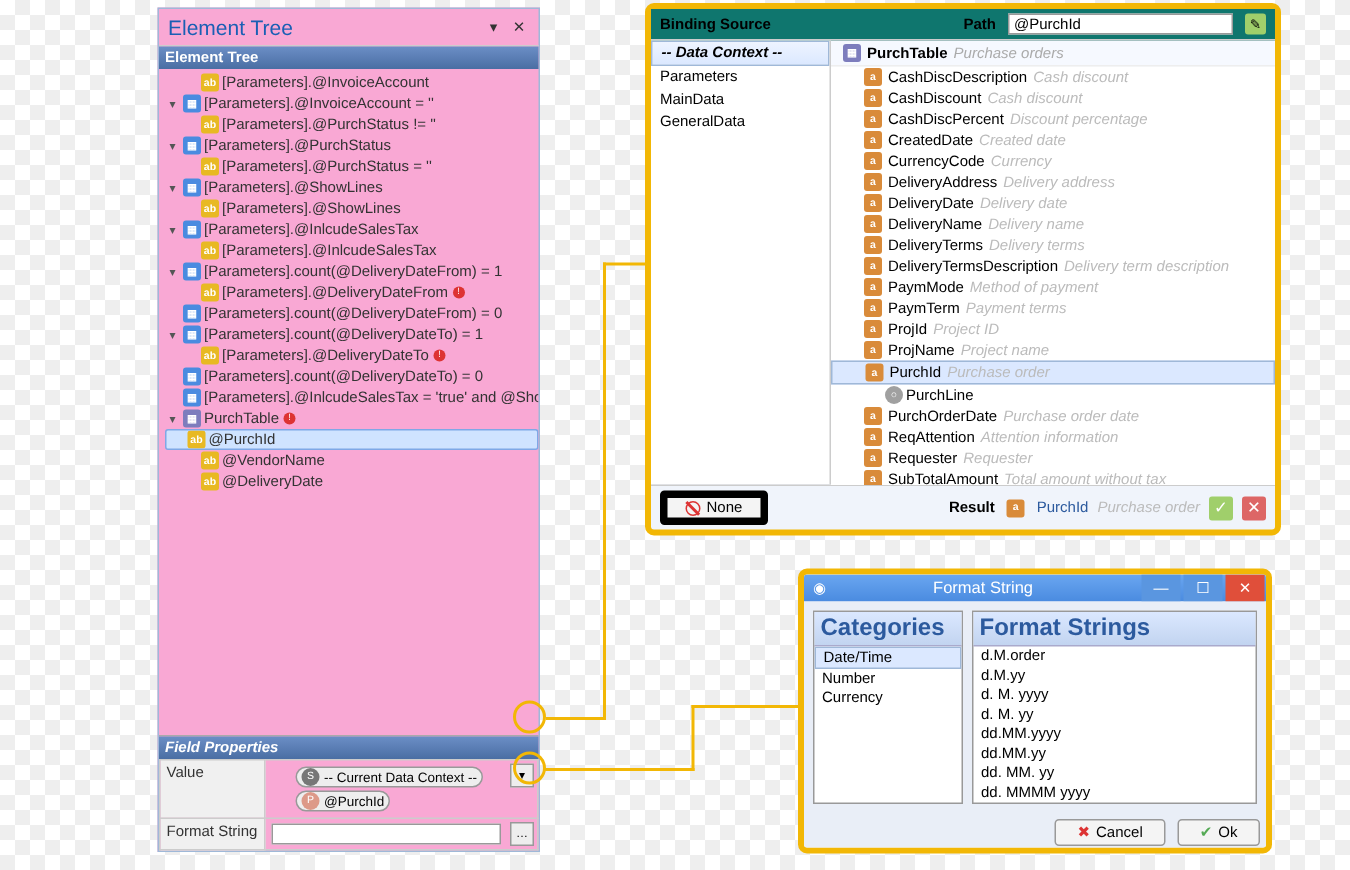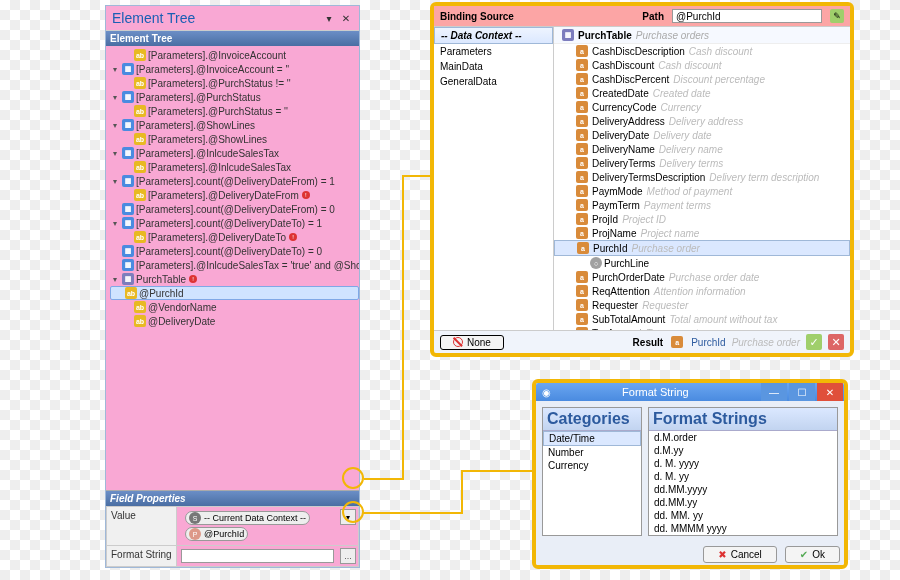--- a/index.html
+++ b/index.html
@@ -20,45 +20,45 @@
   .ico-tag { background: #d98b3a; }
   .ico-circ { border-radius: 50%; background: #a0a0a0; }
   .node-text { color: #333; }
   .ind0 { padding-left: 0; } .ind1 { padding-left: 12px; }
   .error-dot { width: 8px; height: 8px; border-radius: 50%; background: #d33; margin-left: 3px; flex-shrink: 0; display: inline-flex; align-items: center; justify-content: center; font-size: 6px; color: #fff; }
 
   .props { border-top: 1px solid #aaa; }
   .props table { width: 100%; border-collapse: collapse; }
   .props td { border: 1px solid #ccc; padding: 3px 4px; vertical-align: top; }
   .props td.k { background: #f0f0f0; width: 70px; color: #333; }
-  .val-pill { display: inline-flex; align-items: center; border: 1px solid #999; border-radius: 8px; padding: 0 3px; margin: 1px 4px; background: #eee; font-size: 9px; }
+  .val-pill { display: inline-flex; align-items: center; border: 1px solid #999; border-radius: 8px; padding: 0 3px; margin: 1px 16px; background: #eee; font-size: 9px; }
   .val-pill .badge { width: 12px; height: 12px; border-radius: 50%; margin-right: 3px; display: inline-flex; align-items: center; justify-content: center; font-size: 7px; color: #fff; }
   .badge.s { background: #777; } .badge.p { background: #d98; }
   .btn-sq { width: 16px; height: 16px; border: 1px solid #999; background: #eee; display: inline-flex; align-items: center; justify-content: center; cursor: pointer; font-size: 8px; }
   .highlight-circ { position: absolute; border: 2px solid #f2b705; border-radius: 50%; width: 22px; height: 22px; pointer-events: none; }
 
   .panel-binding { position: absolute; left: 430px; top: 2px; width: 424px; height: 355px; border: 4px solid #f2b705; border-radius: 6px; background: #f0f4fb; display: flex; flex-direction: column; }
-  .binding-top { display: flex; align-items: center; padding: 3px 6px; background: #fca5a5; border-bottom: 1px solid #ccc; gap: 8px; }
+  .binding-top { display: flex; align-items: center; padding: 3px 6px; background: #0f766e; border-bottom: 1px solid #ccc; gap: 8px; }
   .binding-top .lbl { font-weight: bold; }
   .binding-top input { border: 1px solid #999; padding: 1px 3px; font-size: 10px; height: 14px; }
   .pencil { width: 14px; height: 14px; background: #a0cf6b; display: inline-flex; align-items: center; justify-content: center; border-radius: 2px; cursor: pointer; font-size: 9px; }
   .binding-body { flex: 1; display: flex; overflow: hidden; }
   .bind-left { width: 120px; border-right: 1px solid #ccc; background: #fff; overflow: auto; }
   .bind-left div { padding: 2px 6px; cursor: pointer; }
   .bind-left .sel { background: linear-gradient(#eef4ff,#dbe8ff); border: 1px solid #9fb8d8; font-style: italic; font-weight: bold; }
   .bind-right { flex: 1; background: #fff; overflow: auto; }
   .bind-right .hdr-row { display: flex; align-items: center; padding: 2px 6px; background: #f6f9ff; border-bottom: 1px solid #eee; }
   .bind-right .hdr-row .ico-grid { margin-right: 4px; }
   .bind-right .hdr-row .muted { color: #aaa; font-style: italic; margin-left: 4px; }
   .bind-item { display: flex; align-items: center; padding: 1px 6px 1px 20px; cursor: pointer; }
   .bind-item .ico-tag { margin-right: 4px; }
   .bind-item .muted { color: #bbb; font-style: italic; margin-left: 4px; }
   .bind-item.sel { background: #dbe8ff; border: 1px solid #9fb8d8; }
   .binding-bottom { display: flex; align-items: center; padding: 3px 6px; border-top: 1px solid #ccc; gap: 6px; }
-  .btn-none { border: 1px solid #000000; border-radius: 3px; padding: 1px 12px; background: #f4f4f4; display: inline-flex; align-items: center; gap: 4px; cursor: pointer; }
+  .btn-none { border: 5px solid #000000; border-radius: 3px; padding: 1px 12px; background: #f4f4f4; display: inline-flex; align-items: flex-end; gap: 4px; cursor: pointer; }
   .ico-no { width: 10px; height: 10px; border: 1.5px solid #d33; border-radius: 50%; position: relative; }
   .ico-no::after { content: ""; position: absolute; width: 12px; height: 1.5px; background: #d33; top: 3px; left: -2px; transform: rotate(45deg); }
   .ok-btn { width: 16px; height: 16px; background: #a0cf6b; border-radius: 2px; display: inline-flex; align-items: center; justify-content: center; color: #fff; cursor: pointer; font-size: 11px; }
   .err-btn { width: 16px; height: 16px; background: #d66; border-radius: 2px; display: inline-flex; align-items: center; justify-content: center; color: #fff; cursor: pointer; font-size: 11px; }
 
   .panel-format { position: absolute; left: 532px; top: 379px; width: 316px; height: 190px; border: 4px solid #f2b705; border-radius: 6px; background: #fff; display: flex; flex-direction: column; overflow: hidden; }
   .win-titlebar { background: linear-gradient(#6aa6f0,#4a8be0); color: #fff; display: flex; align-items: center; height: 22px; padding: 0 0 0 6px; }
   .win-titlebar .title { flex: 1; text-align: center; font-size: 11px; }
   .win-btn { width: 26px; height: 18px; margin: 0 1px; display: inline-flex; align-items: center; justify-content: center; font-size: 10px; cursor: pointer; color: #fff; }
   .win-btn.close { background: #e04f3a; }

